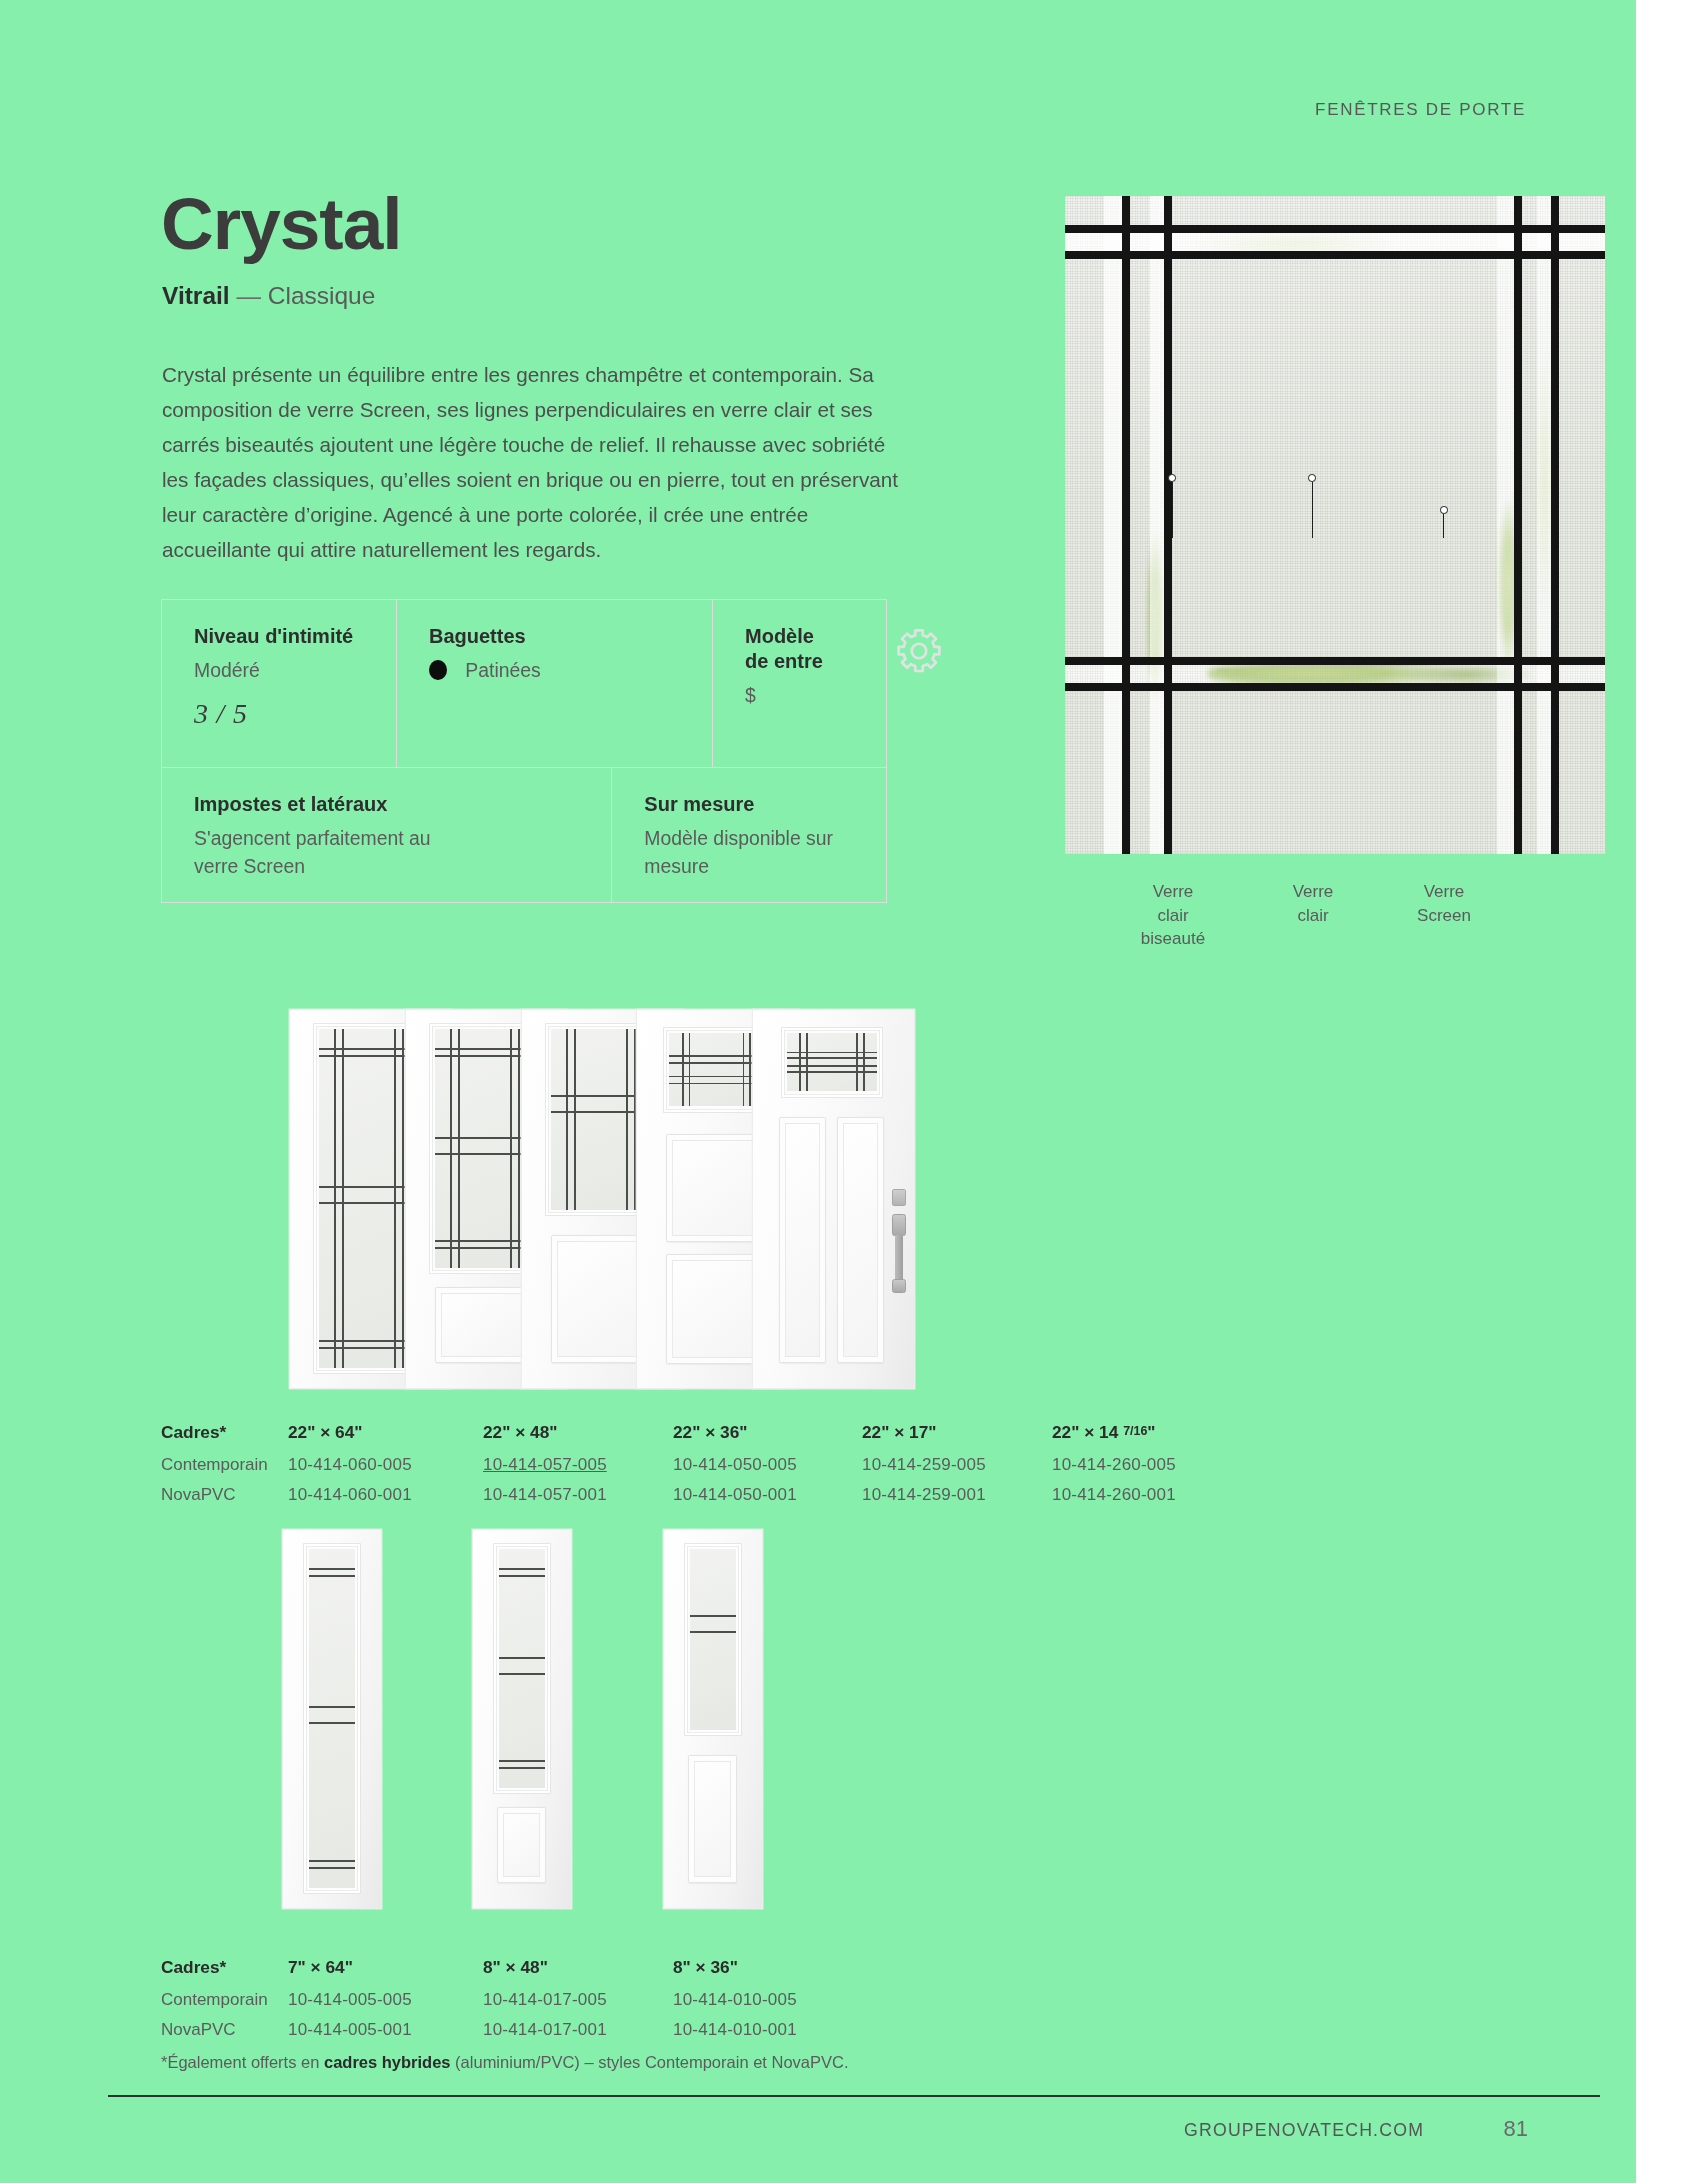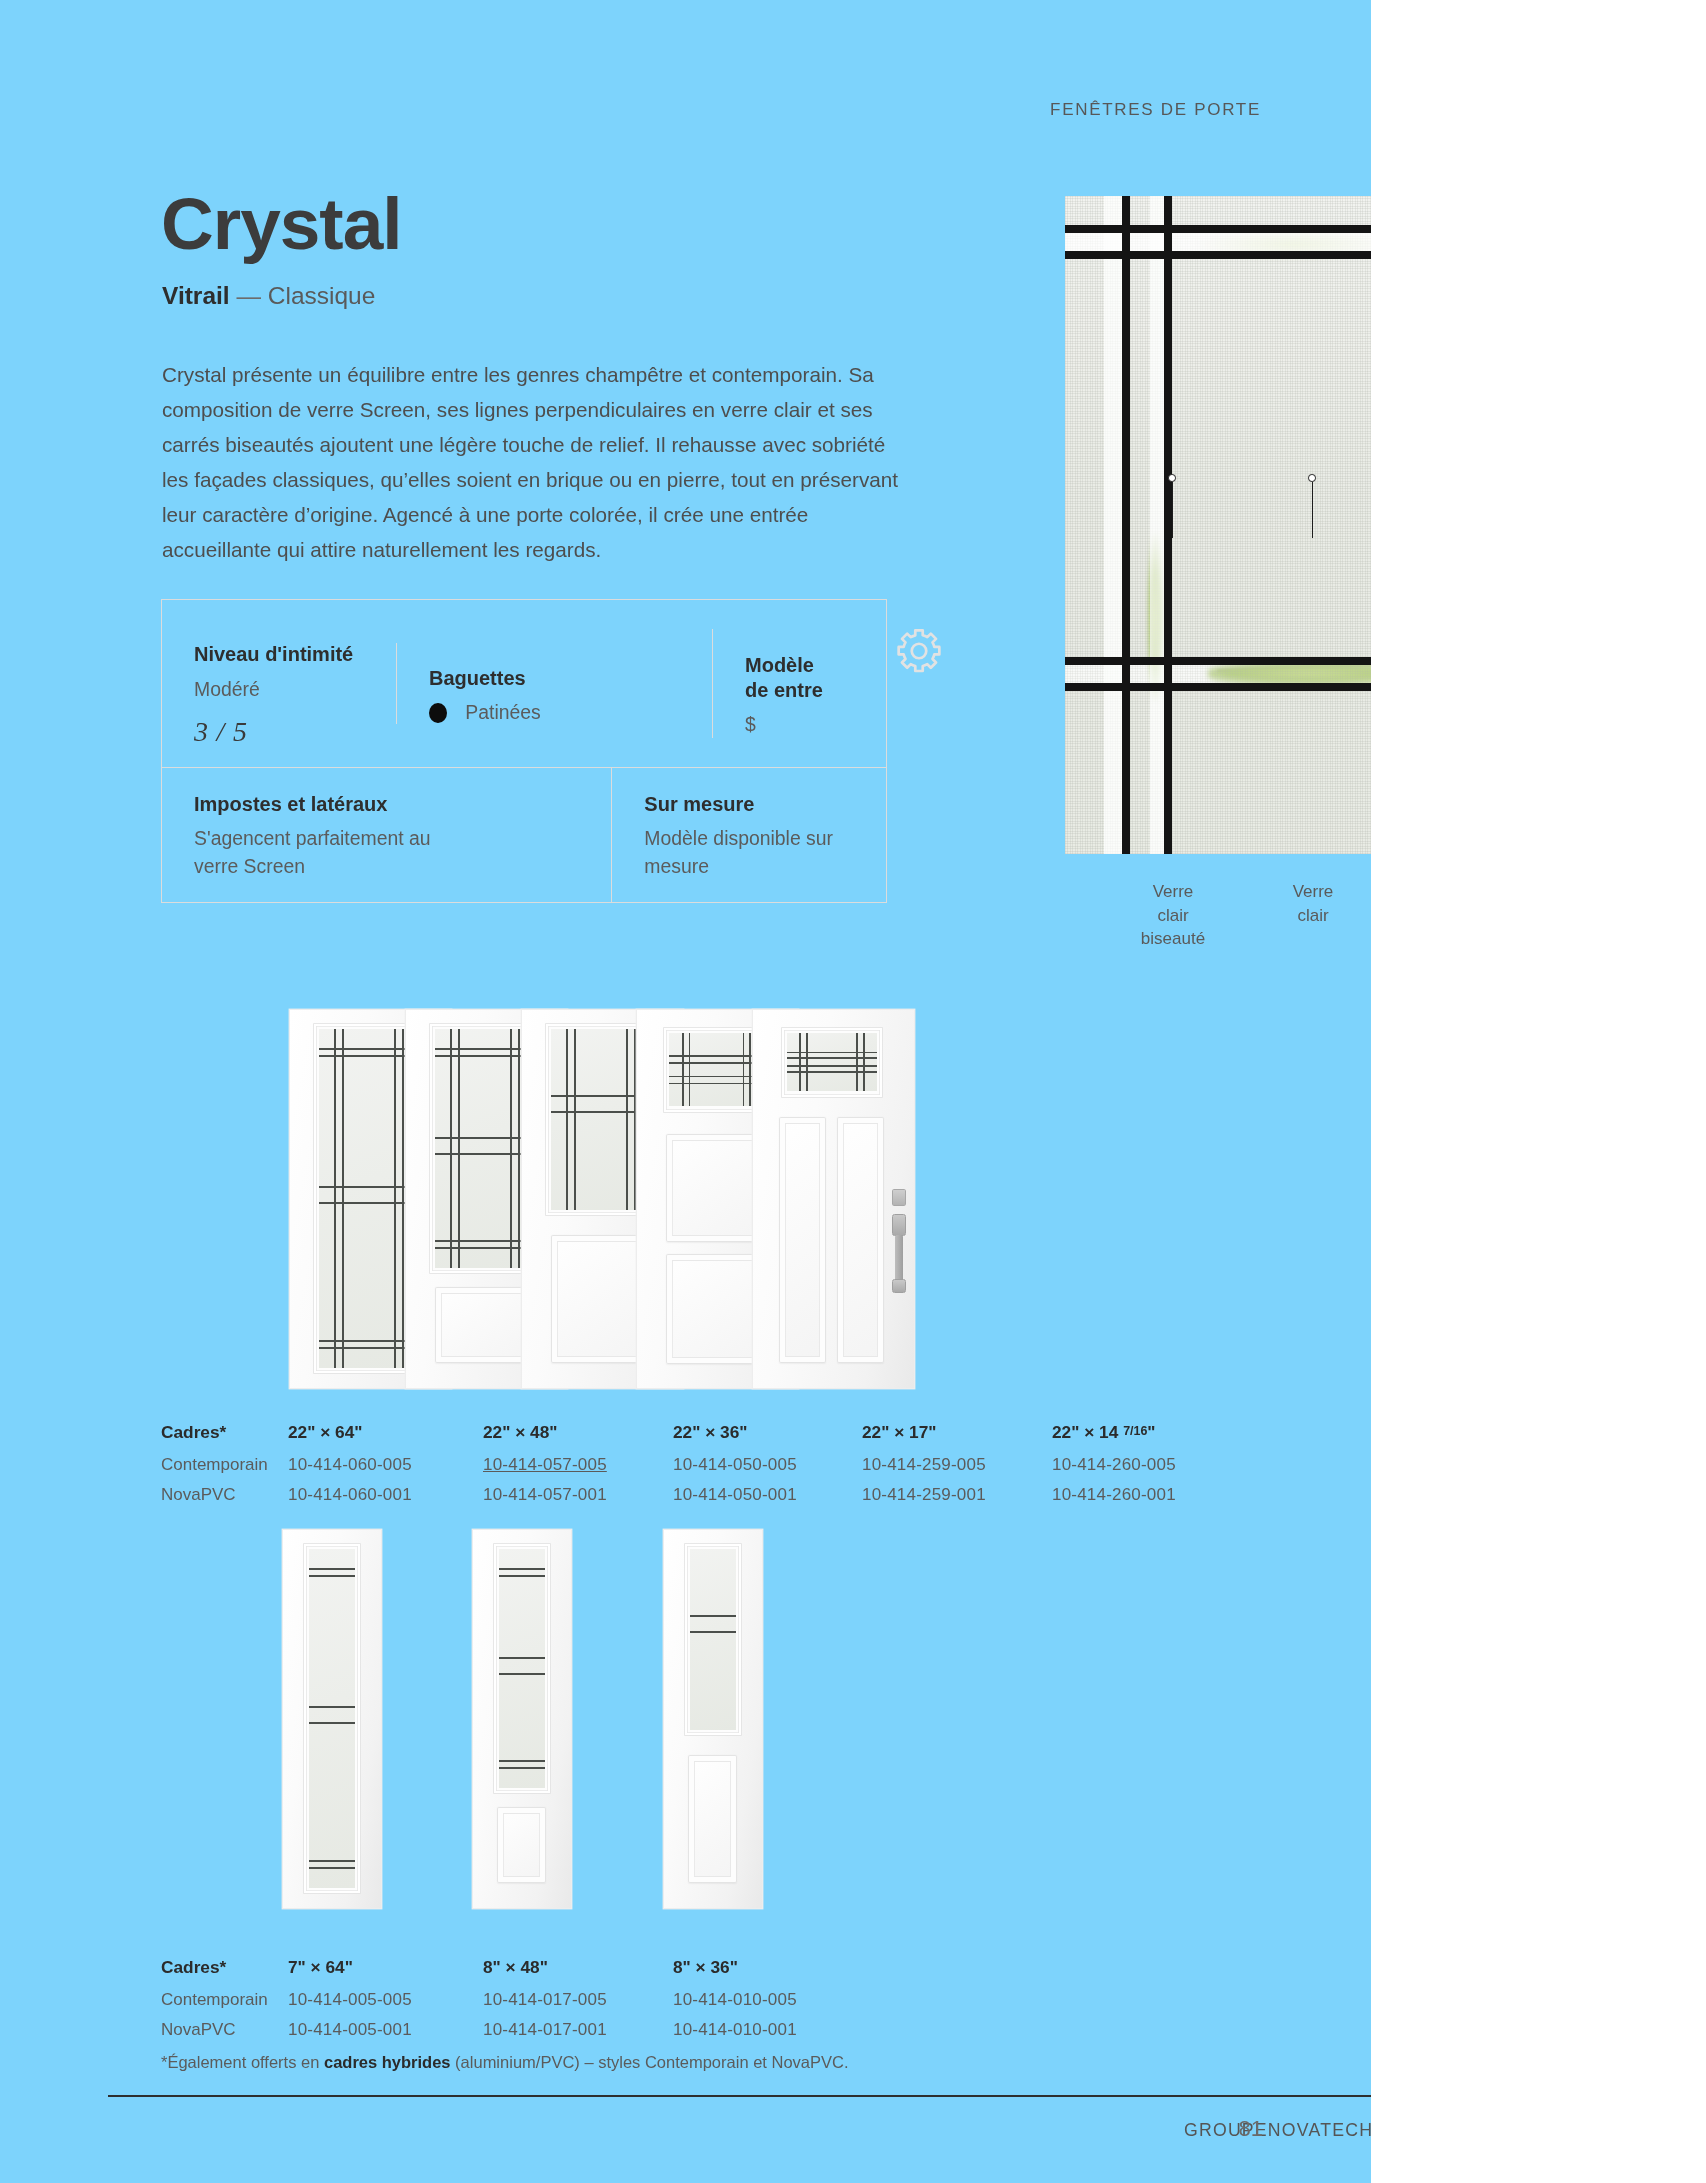--- a/index.html
+++ b/index.html
@@ -2,21 +2,21 @@
 <html style="font-size:13.5px"><head>
 <meta charset="utf-8">
 <style>
   * { box-sizing: border-box; margin: 0; padding: 0; }
   html, body {
     width: 1707px; height: 2183px;
     background: #ffffff;
     font-family: "Liberation Sans", sans-serif;
     -webkit-font-smoothing: antialiased;
   }
-  .page { position: relative; width: 1371px; height: 2183px; overflow: hidden; background:#7dd3fc; }
+  .page { position: relative; width: 1636px; height: 2183px; overflow: hidden; background:#86efac; }
 
   
   .running-head {
     position: absolute; top: 100px; right: 110px;
     font-size: 17px; letter-spacing: 1.7px; color: #575757;
     font-weight: 400; text-transform: none; white-space: nowrap;
   }
 
   
   .title {
@@ -36,21 +36,21 @@
     position: absolute; left: 162px; top: 357px; width: 742px;
     font-size: 20.7px; line-height: 35px; color: #4e4e4e;
   }
 
   
   .spec {
     position: absolute; left: 161px; top: 599px;
     width: 726px; border: 0.8px solid #dcdcdc;
   }
   .spec-row { display: flex; }
-  .spec-row.top { height: 167px; align-items: center; }
+  .spec-row.top { height: 167px; }
   .spec-row.bottom { height: 135px; border-top: 0.8px solid #dcdcdc; }
   .spec-cell { padding: 23.6px 0 0 32px; position: relative; }
   .spec-cell + .spec-cell { border-left: 0.8px solid #dcdcdc; }
   .c-privacy { width: 234px; }
   .c-caming  { width: 316px; }
   .c-price   { width: 174px; }
   .c-trans   { width: 450px; }
   .c-custom  { width: 275px; }
 
   .spec-h {

